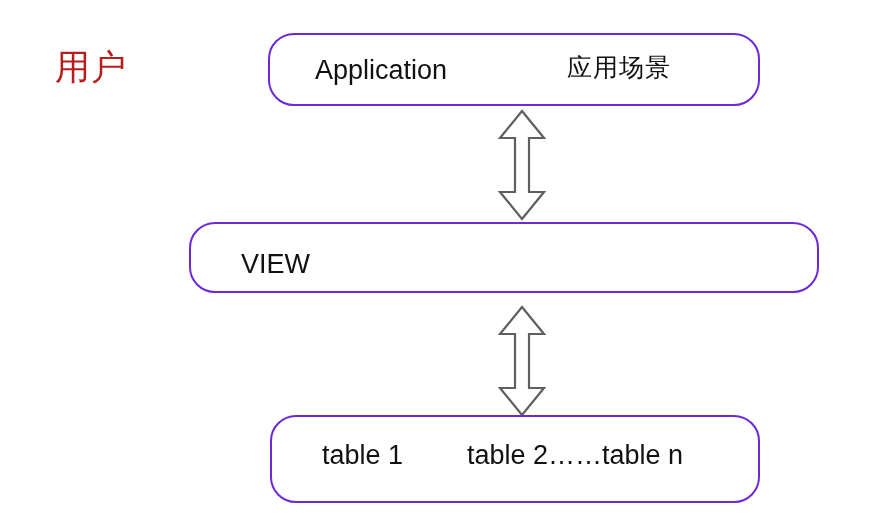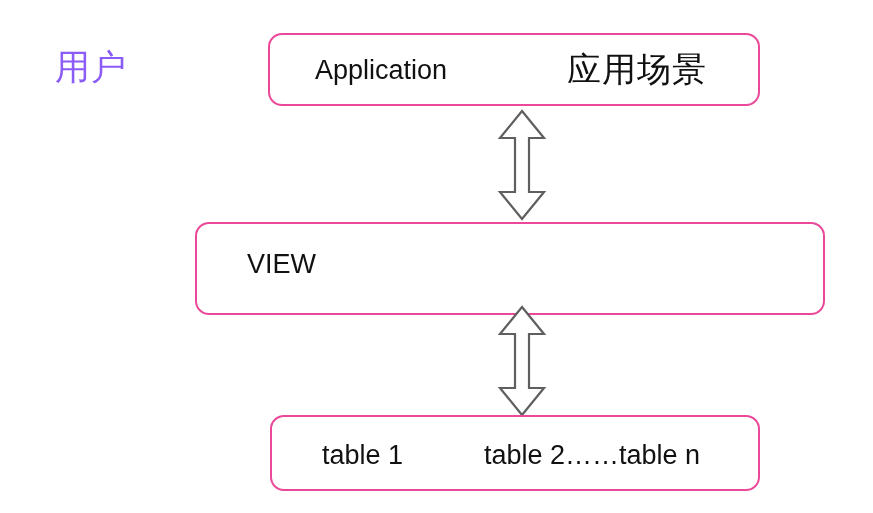--- a/index.html
+++ b/index.html
@@ -18,81 +18,81 @@
     height: 513px;
     background: #ffffff;
     overflow: hidden;
   }
 
   
   .row-label {
     position: absolute;
     font-size: 35px;
     line-height: 1;
-    color: #8b5cf6;
+    color: #b91c1c;
     font-weight: 400;
     letter-spacing: 1px;
     white-space: nowrap;
     font-family: "DejaVu Sans", "Liberation Sans", sans-serif;
   }
   #label-user    { left: 55px;  top: 50px;  }
   #label-view    { left: 40px;  top: 237px; }
   #label-table   { left: 40px;  top: 429px; }
 
   
   .box {
     position: absolute;
     box-sizing: border-box;
     background: #ffffff;
-    border: 2px solid #ec4899;
-    border-radius: 14px;
+    border: 2px solid #6d28d9;
+    border-radius: 26px;
     display: flex;
     align-items: center;
   }
   #box-application {
     left: 268px;
     top: 33px;
     width: 492px;
     height: 73px;
   }
   #box-view {
-    left: 195px;
+    left: 189px;
     top: 222px;
     width: 630px;
-    height: 93px;
+    height: 71px;
   }
   #box-tables {
     left: 270px;
     top: 415px;
     width: 490px;
-    height: 76px;
+    height: 88px;
   }
 
   .box-text {
     position: absolute;
     font-size: 27px;
     line-height: 1;
     color: #111111;
     white-space: nowrap;
   }
   .box-text.cjk {
-    font-family: Liberation Mono, monospace;
-    font-size: 34px;
+    font-family: Liberation Serif, serif;
+    font-size: 25px;
     letter-spacing: 1px;
   }
 
   
   #text-application      { left: 45px;  top: 22px; }
   #text-application-cjk  { left: 297px; top: 20px; }
   
   #text-view             { left: 50px;  top: 27px; }
   #text-view-cjk         { left: 243px; top: 25px; }
   
   #text-table1           { left: 50px;  top: 25px; }
-  #text-tablen           { left: 195px; top: 25px; margin-left: 17px; }
+  #text-tablen           { left: 195px; top: 25px; }
 
   
   .arrow-connector {
     position: absolute;
   }
   #arrow-top    { left: 497px; top: 108px; }
   #arrow-bottom { left: 497px; top: 304px; }
 </style>
 </head>
 <body>

